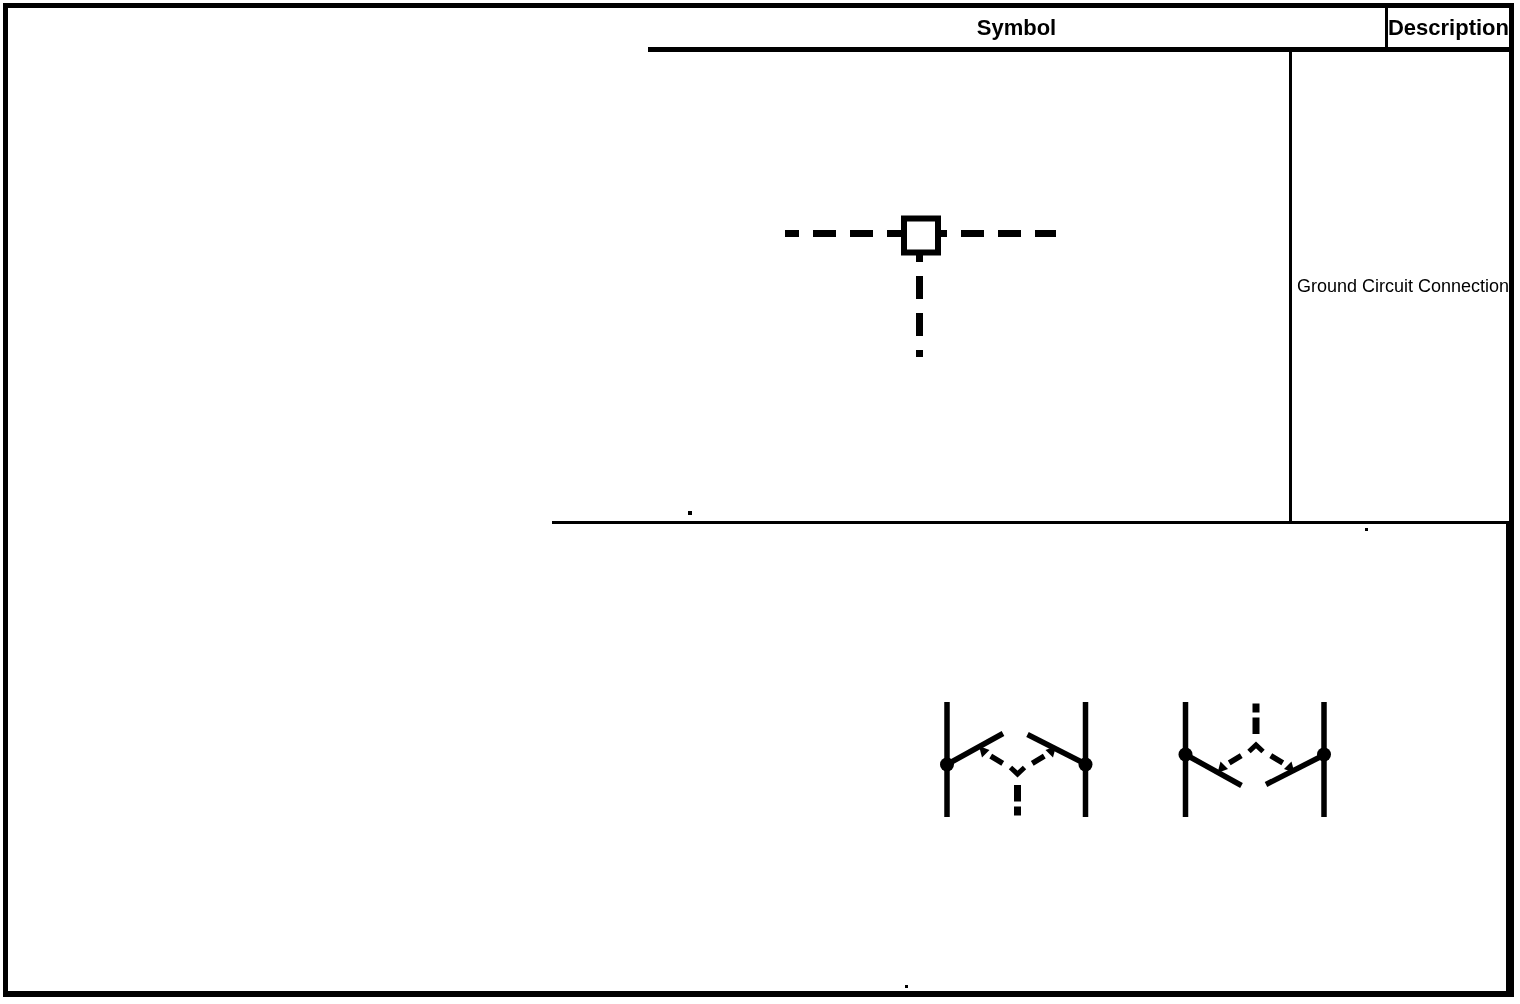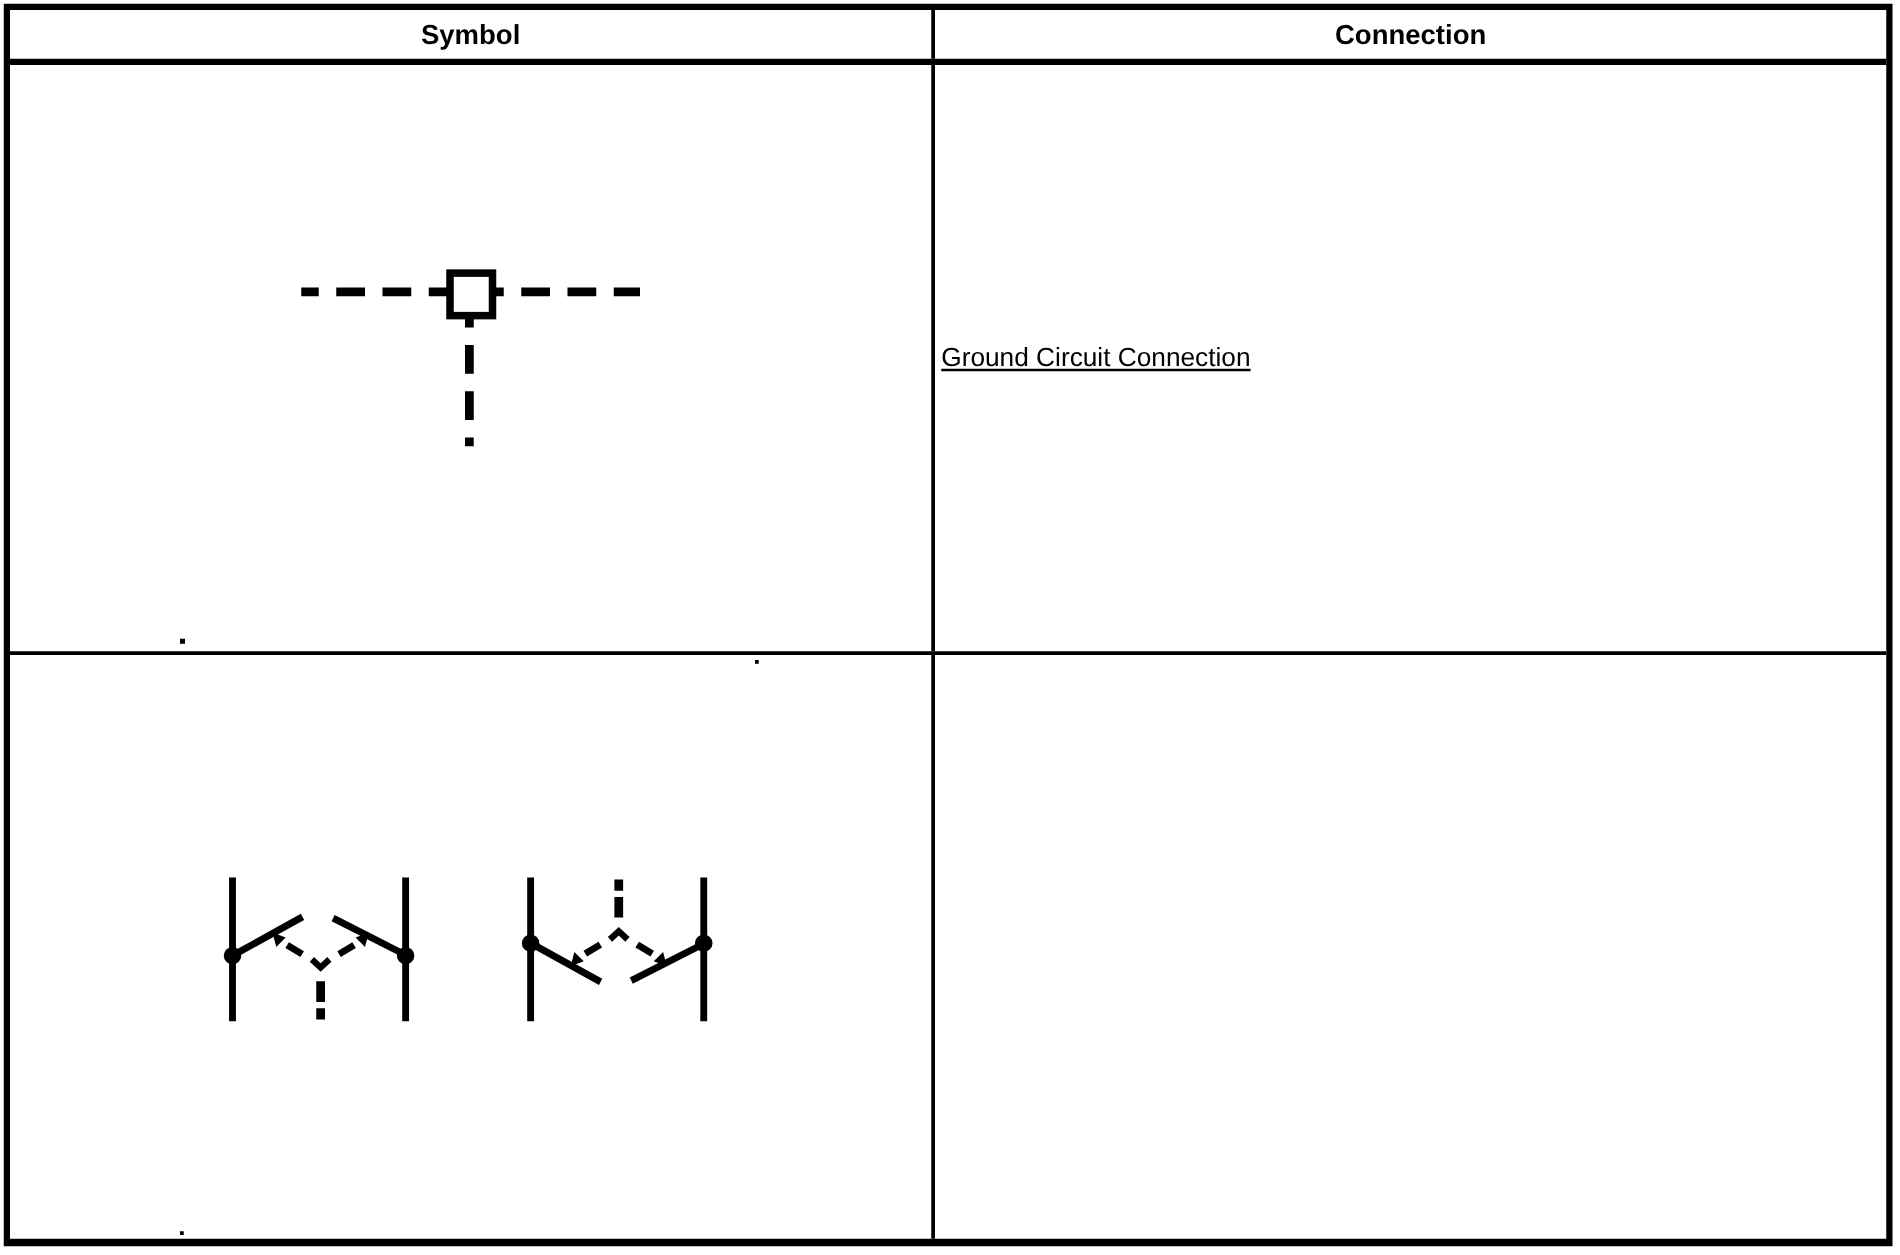--- a/index.html
+++ b/index.html
@@ -10,21 +10,21 @@
     font-family:"Liberation Sans", sans-serif;
     color:#000;
     overflow:hidden;
   }
   #symbol-table{
     position:absolute;
     left:3px;top:3px;
     width:1501px;height:983px;
     border:5px solid #000;
     border-bottom-width:6px;
-    display:flex;flex-direction:column;
+    display:flex;flex-direction:column;align-items:flex-end;
   }
   .header-row{
     display:flex;
     height:39px;
     border-bottom:5px solid #000;
     flex:0 0 auto;
   }
   .header-cell{
     display:flex;align-items:center;justify-content:center;
     font-weight:bold;
@@ -35,38 +35,37 @@
   .col-desc{flex:1 1 auto;}
   .body-row{
     display:flex;
     flex:0 0 auto;
   }
   .body-row.row-1{height:469px;border-bottom:3px solid #000;}
   .body-row.row-2{flex:1 1 auto;}
   .symbol-cell{position:relative;}
   .desc-cell{
     display:flex;align-items:center;
-    font-size:21px;
+    font-size:18px;
     padding-left:5px;
     line-height:1.2;
-    text-decoration:underline;
   }
   svg{display:block;position:absolute;left:0;top:0;}
   .ink{stroke:#000;fill:none;}
   .fill-ink{fill:#000;stroke:none;}
 </style>
 </head>
 <body>
 
 <div id="page">
   <div id="symbol-table">
 
     <div class="header-row">
       <div class="header-cell col-symbol">Symbol</div>
-      <div class="header-cell col-desc">Connection</div>
+      <div class="header-cell col-desc">Description</div>
     </div>
 
     <div class="body-row row-1">
       <div class="symbol-cell col-symbol">
         <svg width="737" height="469" viewBox="0 0 737 469">
 
           <line class="ink" x1="233" y1="181.5" x2="504" y2="181.5" stroke-width="7" stroke-dasharray="23 14" stroke-dashoffset="9"></line>
 
           <line class="ink" x1="367.5" y1="203" x2="367.5" y2="305" stroke-width="7" stroke-dasharray="23 14" stroke-dashoffset="16"></line>
 

